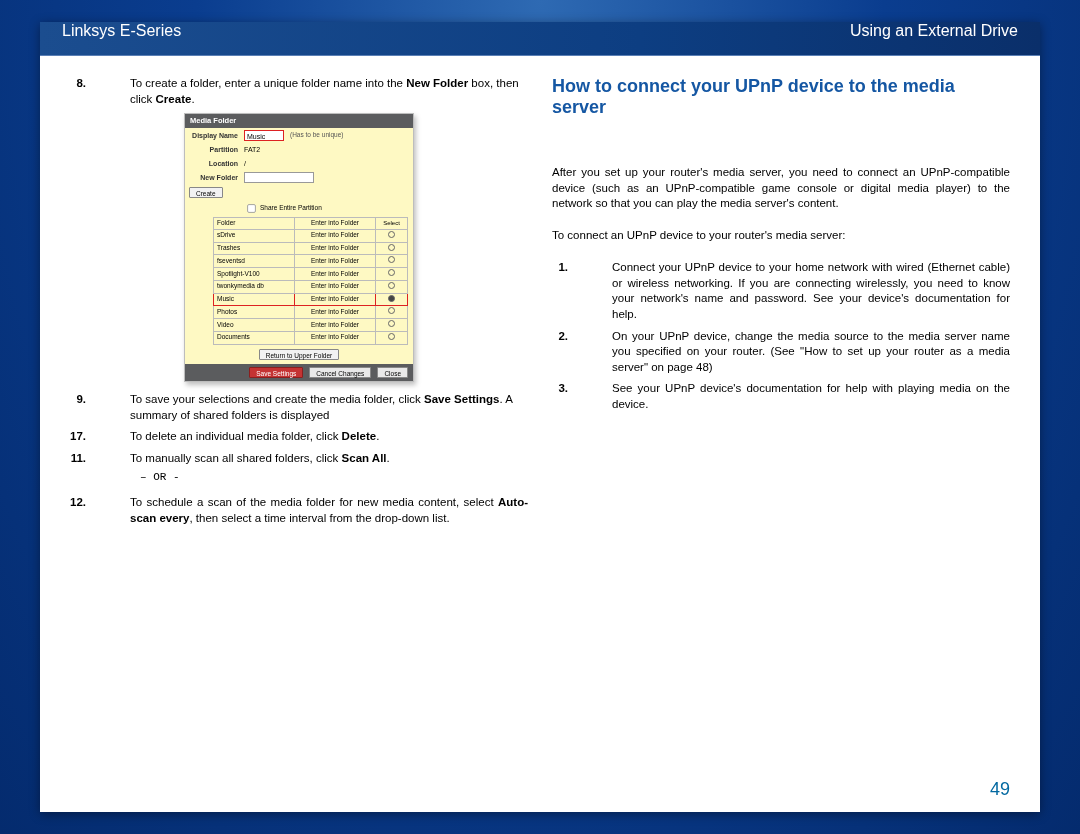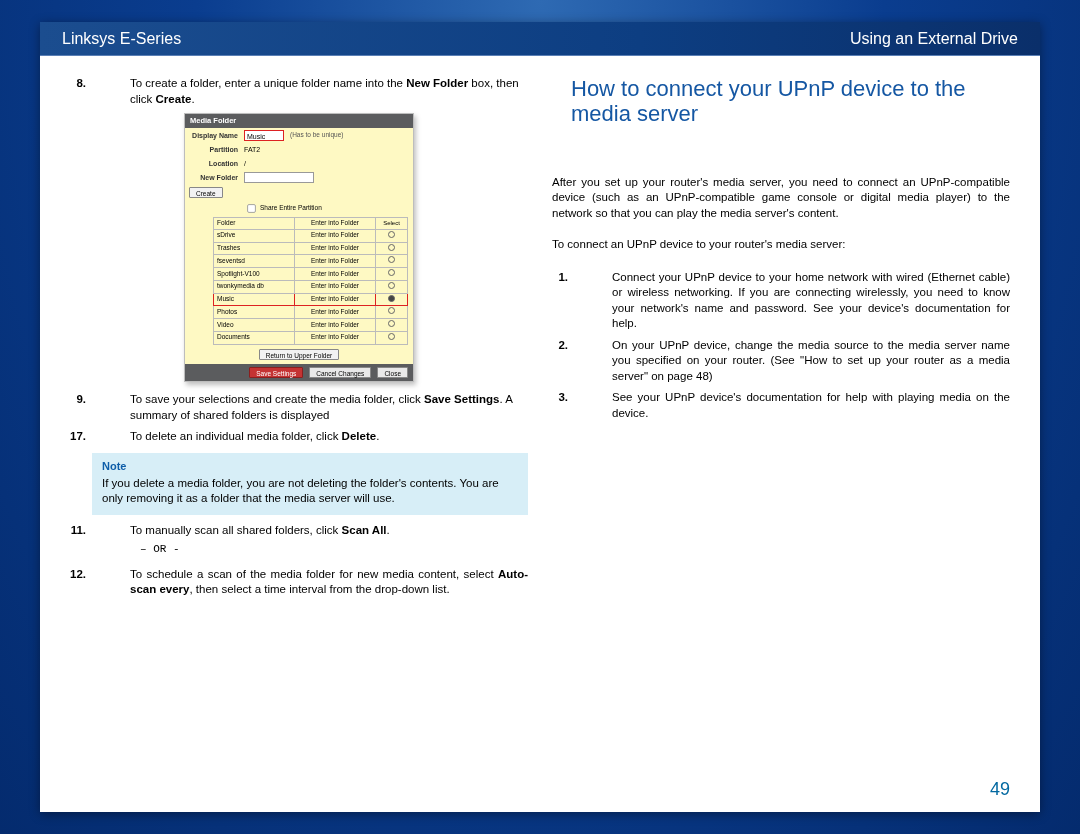--- a/index.html
+++ b/index.html
@@ -19,21 +19,20 @@
     margin: 22px auto 0 auto;
     box-shadow: 0 2px 10px rgba(0,0,0,.4);
     position: relative;
     overflow: hidden;
   }
   .header {
     background: linear-gradient(to right, #1b4d8f 0%, #0d3e82 60%, #0a2f6a 100%);
     height: 34px;
     display: flex;
     justify-content: space-between;
-    align-items: center;
     padding: 0 22px;
     color: #fff;
     font-size: 16px;
     border-bottom: 1px solid #5a7fb5;
   }
   .header-left { font-weight: 400; }
   .header-right { font-weight: 300; }
   .content {
     display: flex;
     padding: 20px 30px 0 30px;
@@ -42,25 +41,24 @@
   }
   .col { flex: 1; font-size: 11.5px; line-height: 1.35; }
   .col ol { list-style: none; }
   .col li { display: flex; margin-bottom: 6px; }
   .col li .num { flex: 0 0 22px; font-weight: 700; text-align: right; padding-right: 6px; }
   .col li .txt { flex: 1; margin-left: 38px; }
   .txt.justify { text-align: justify; }
   .bold { font-weight: 700; }
   .section-heading {
     color: #1557a3;
-    font-size: 22px;
-    font-weight: 400;
+    font-size: 18px;
+    font-weight: 700;
     margin-bottom: 10px;
     line-height: 1.15;
-    margin-left: 19px;
   }
   .intro { text-align: justify; margin-bottom: 16px; margin-top: 48px; }
   .subhead { font-weight: 400; margin-bottom: 17px; }
   .note-box {
     background: #d7eef7;
     margin: 8px 0 8px 22px;
     padding: 6px 10px 8px 10px;
     font-size: 11.5px;
   }
   .note-box .note-title { color: #0d5da8; font-size: 11px; font-weight: 700; margin-bottom: 2px; }
@@ -249,24 +247,20 @@
           </span>
         </li>
         <li>
           <span class="num">17.</span>
           <span class="txt">
             <span>To delete an individual media folder, click </span><span class="bold">Delete</span><span>.</span>
           </span>
         </li>
       </ol>
 
-      <div class="note-box">
-        <div class="note-title">Note</div>
-        <div>If you delete a media folder, you are not deleting the folder's contents. You are only removing it as a folder that the media server will use.</div>
-      </div>
 
       <ol>
         <li>
           <span class="num">11.</span>
           <span class="txt">
             <span>To manually scan all shared folders, click </span><span class="bold">Scan All</span><span>.</span>
             <div class="or-line">– OR -</div>
           </span>
         </li>
         <li>

